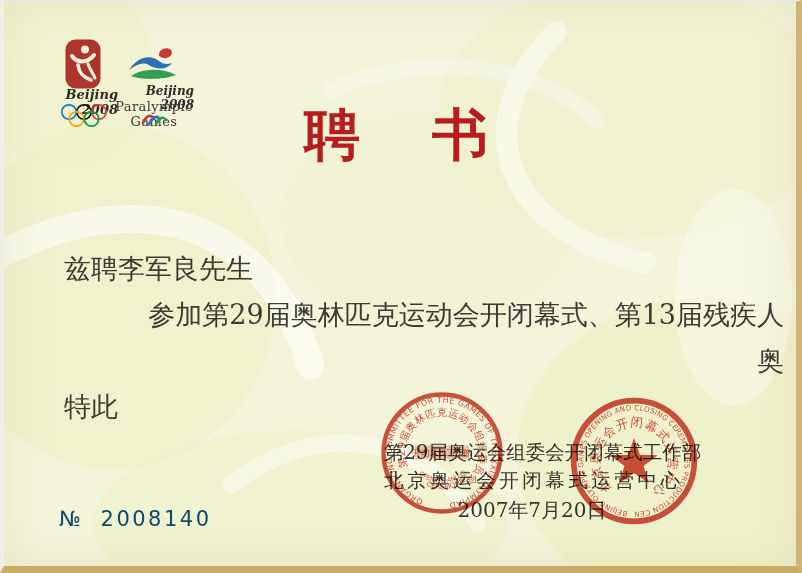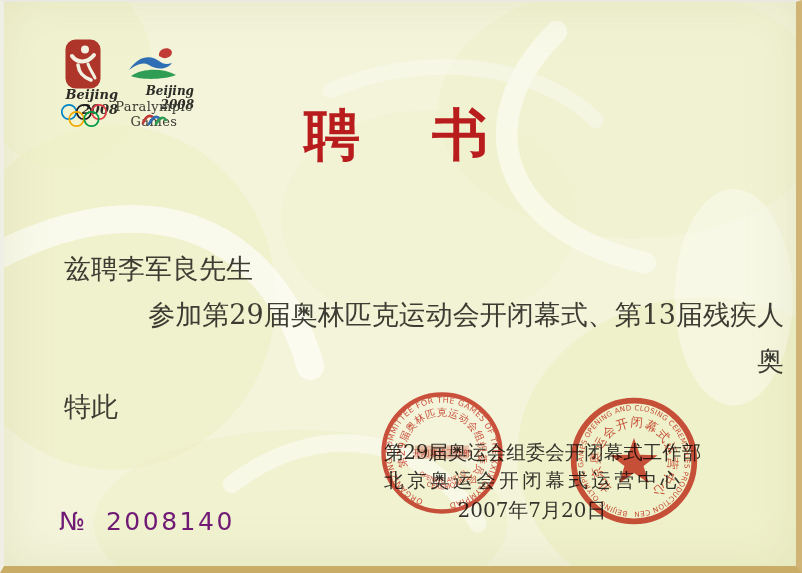--- a/index.html
+++ b/index.html
@@ -43,21 +43,21 @@
     text-align:justify;text-align-last:justify;
   }
   .sig-date{
     font-size:20px;line-height:27px;text-align:center;margin-top:2px;
   }
 
   
   .serial{
     position:absolute;left:55px;top:505px;
     font-family:"DejaVu Sans", sans-serif;
-    font-size:25px;letter-spacing:2.5px;word-spacing:8px;color:#701a75;
+    font-size:21px;letter-spacing:2.5px;word-spacing:8px;color:#0c4a6e;
   }
 
   
   .logo-piece{position:absolute;}
   .wordmark{
     position:absolute;text-align:right;
     font-style:italic;font-weight:bold;color:#2c2c27;
     font-family:"DejaVu Serif", serif;
   }
   .olympic-wordmark{left:44px;top:85px;width:70px;font-size:13px;}

